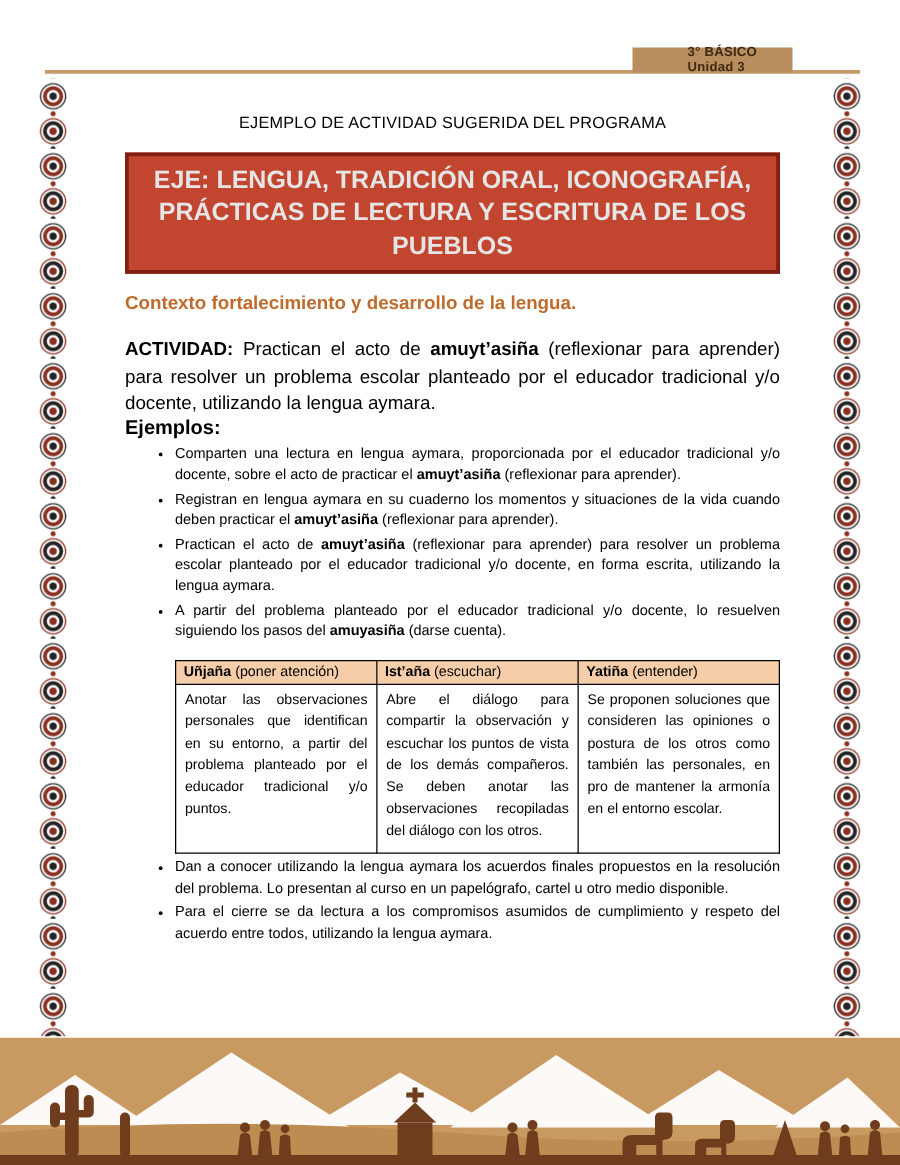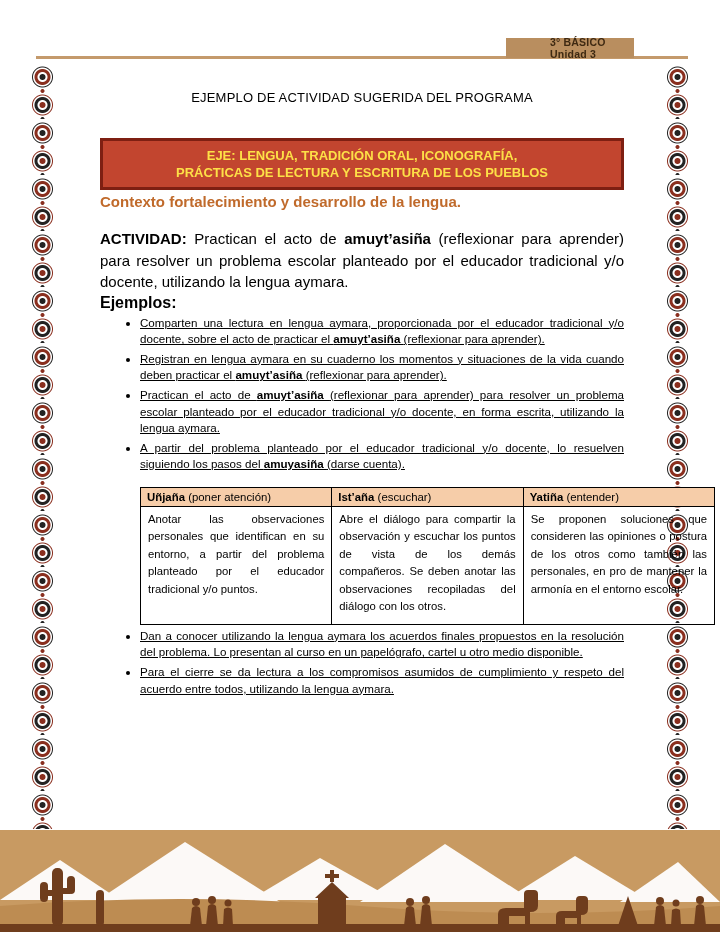--- a/index.html
+++ b/index.html
@@ -31,35 +31,35 @@
     background-size:27px 56px;
   }
   .ornament.left  { left:29px; }
   .ornament.right { right:29px; }
 
   .content { position:absolute; left:100px; width:524px; top:90px; }
 
   .doc-title { text-align:center; font-size:13px; font-weight:normal; letter-spacing:.2px; }
 
   .eje-banner {
-    margin-top:33px; background:#C2452F; border:3px solid #7E1F12; color:#fde047;
-    text-align:center; font-weight:bold; font-size:13px; line-height:1.32;
+    margin-top:17px; background:#C2452F; border:3px solid #7E1F12; color:#e5e5e5;
+    text-align:center; font-weight:bold; font-size:20px; line-height:1.32;
     padding:6px 10px; white-space:pre-line;
   }
 
-  .context-heading { margin-top:3px; color:#C06A2B; font-size:15px; font-weight:bold; }
+  .context-heading { margin-top:15px; color:#C06A2B; font-size:15px; font-weight:bold; }
 
   .body-text { font-size:15px; line-height:1.43; text-align:justify; }
   .intro { margin-top:18px; }
   .examples-label { font-weight:bold; font-size:16px; margin-top:1px; }
 
   ul.bullets { margin:3px 0 0 24px; padding-left:16px; list-style:disc; }
-  ul.bullets li { margin-bottom:3px; font-size:11.6px; line-height:1.43; text-align:justify;text-decoration:underline; }
+  ul.bullets li { margin-bottom:3px; font-size:11.6px; line-height:1.43; text-align:justify; }
 
-  .activity-table { margin:14px 0 0 40px; width:575px; border-collapse:collapse; table-layout:fixed; }
+  .activity-table { margin:14px 0 0 40px; width:484px; border-collapse:collapse; table-layout:fixed; }
   .activity-table th, .activity-table td {
     border:1px solid #000; vertical-align:top; text-align:left;
   }
   .activity-table th { background:#F6CDA9; font-weight:normal; font-size:11.4px; padding:3px 6px; }
   .activity-table td { font-size:11.3px; line-height:1.55; text-align:justify; padding:4px 7px 8px; }
 
   .closing { margin-top:17px; }
 
   .b { font-weight:bold; }
 

